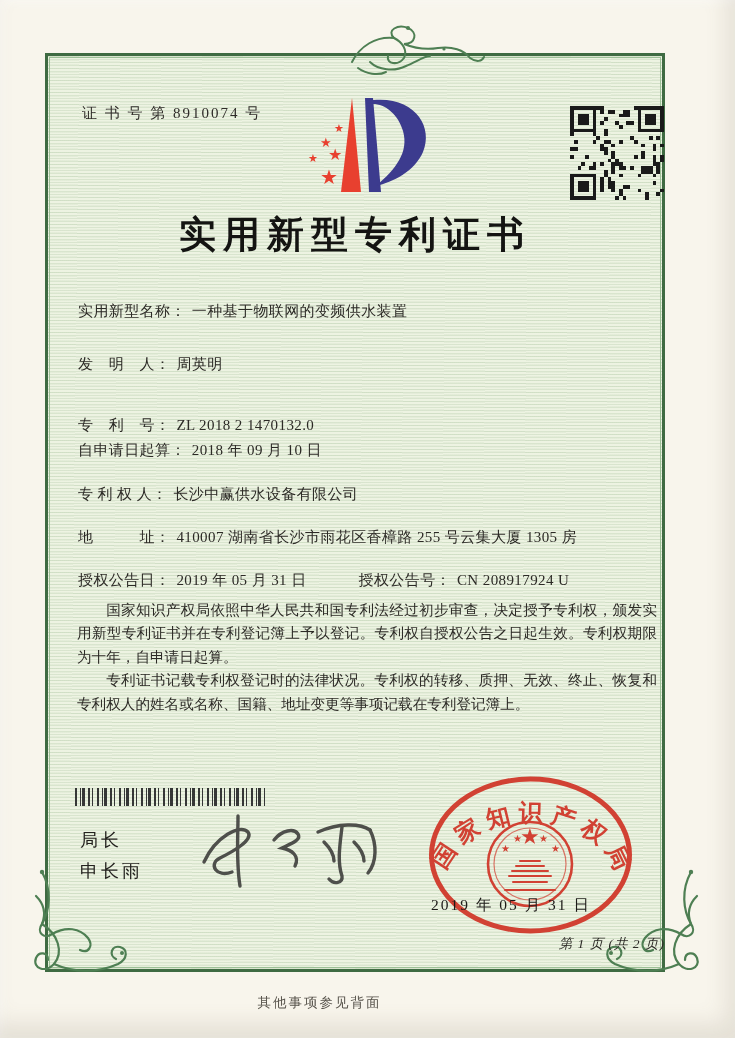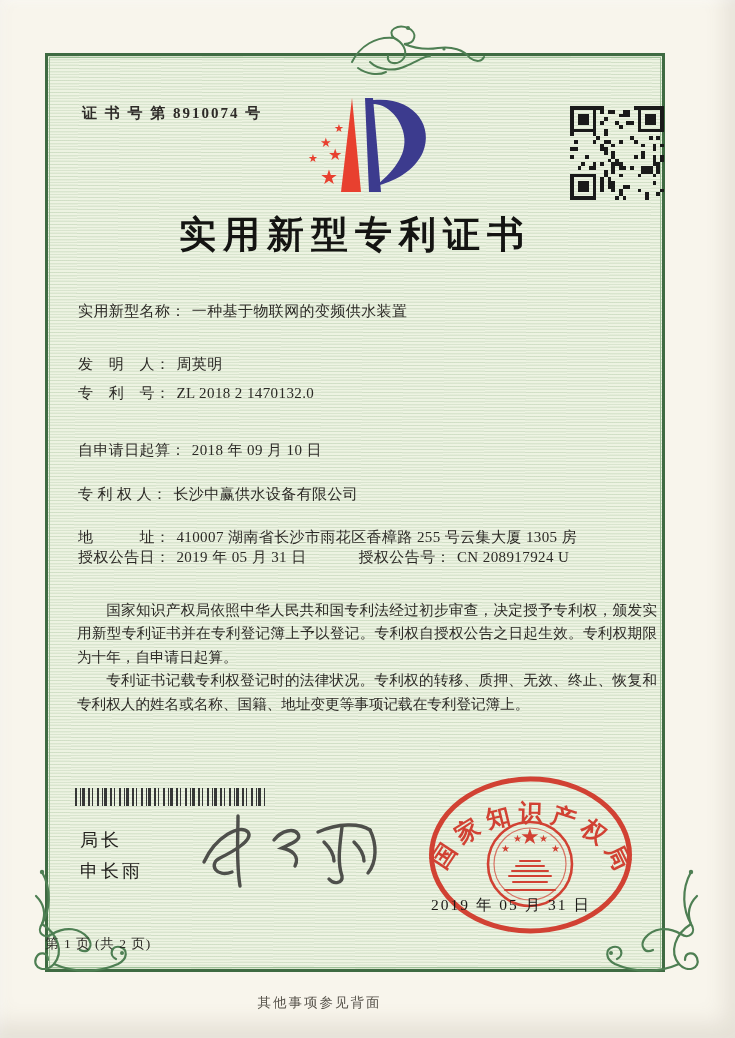--- a/index.html
+++ b/index.html
@@ -15,42 +15,42 @@
   .frame{
     position:absolute;left:45px;top:53px;width:620px;height:919px;
     box-sizing:border-box;border:3px solid #3f6b42;
     background:
       repeating-linear-gradient(0deg, rgba(118,158,108,.17) 0 1px, rgba(0,0,0,0) 1px 3px),
       repeating-linear-gradient(1.4deg, rgba(118,158,108,.08) 0 1px, rgba(0,0,0,0) 1px 4px),
       #edf3e2;
   }
   .frame::before{content:"";position:absolute;inset:1px;border:1px solid #9dc097;pointer-events:none;}
   .abs{position:absolute;}
-  .certno{left:82px;top:104px;font-size:15px;color:#2e2b28;letter-spacing:2px;white-space:nowrap;font-weight:bold;}
+  .certno{left:82px;top:104px;font-size:15px;color:#2e2b28;letter-spacing:2px;white-space:nowrap;}
   .title{left:45px;top:210px;width:620px;text-align:center;font-size:37px;font-weight:bold;
          letter-spacing:7px;color:#141412;white-space:nowrap;}
   .row{left:78px;font-size:15px;color:#2c2a26;white-space:nowrap;letter-spacing:.4px;}
   .row .v{margin-left:6px;}
-  .r1{top:302px}.r2{top:355px}.r3{top:384px}.r4{top:441px}.r5{top:485px}.r6{top:528px}.r7{top:548px}
+  .r1{top:302px}.r2{top:355px}.r3{top:416px}.r4{top:441px}.r5{top:485px}.r6{top:528px}.r7{top:571px}
   .r7 .pair2{margin-left:52px;}
   .bodytext{left:77px;top:600px;width:580px;font-size:14.6px;line-height:23.4px;
             color:#2c2a26;text-align:justify;}
   .bodytext p{margin:0;text-indent:2em;font-family:Liberation Mono, monospace;}
   .barcode{left:75px;top:788px;width:190px;height:18px;
     background-image:repeating-linear-gradient(90deg,
       #17171a 0 2px, rgba(0,0,0,0) 2px 5px,
       #17171a 5px 6px, rgba(0,0,0,0) 6px 7px,
       #17171a 7px 10px, rgba(0,0,0,0) 10px 13px,
       #17171a 13px 15px, rgba(0,0,0,0) 15px 17px,
       #17171a 17px 18px, rgba(0,0,0,0) 18px 22px);
     opacity:.85;}
   .director{left:80px;font-size:18px;color:#23211e;letter-spacing:3px;white-space:nowrap;}
   .d1{top:828px}.d2{top:859px}
   .sealdate{left:431px;top:895px;font-size:15.5px;color:#1c1a18;letter-spacing:2px;white-space:nowrap;}
-  .pagefoot{left:45px;top:935px;width:620px;text-align:left;font-size:13.5px;color:#2c2a26;letter-spacing:1px;}
+  .pagefoot{left:45px;top:935px;width:620px;text-align:right;font-size:13.5px;color:#2c2a26;letter-spacing:1px;font-style:italic;}
   .backnote{left:0;top:994px;width:639px;text-align:center;font-size:13.5px;color:#56524a;letter-spacing:2px;}
   .qrbox{left:570px;top:106px;width:94px;height:94px;}
   .logobox{left:292px;top:92px;width:150px;height:108px;}
   .sigbox{left:182px;top:804px;width:205px;height:92px;}
   .sealbox{left:425px;top:772px;width:211px;height:166px;opacity:.93;}
   .flourish{pointer-events:none;}
   svg{display:block;}
 </style>
 </head>
 <body>

